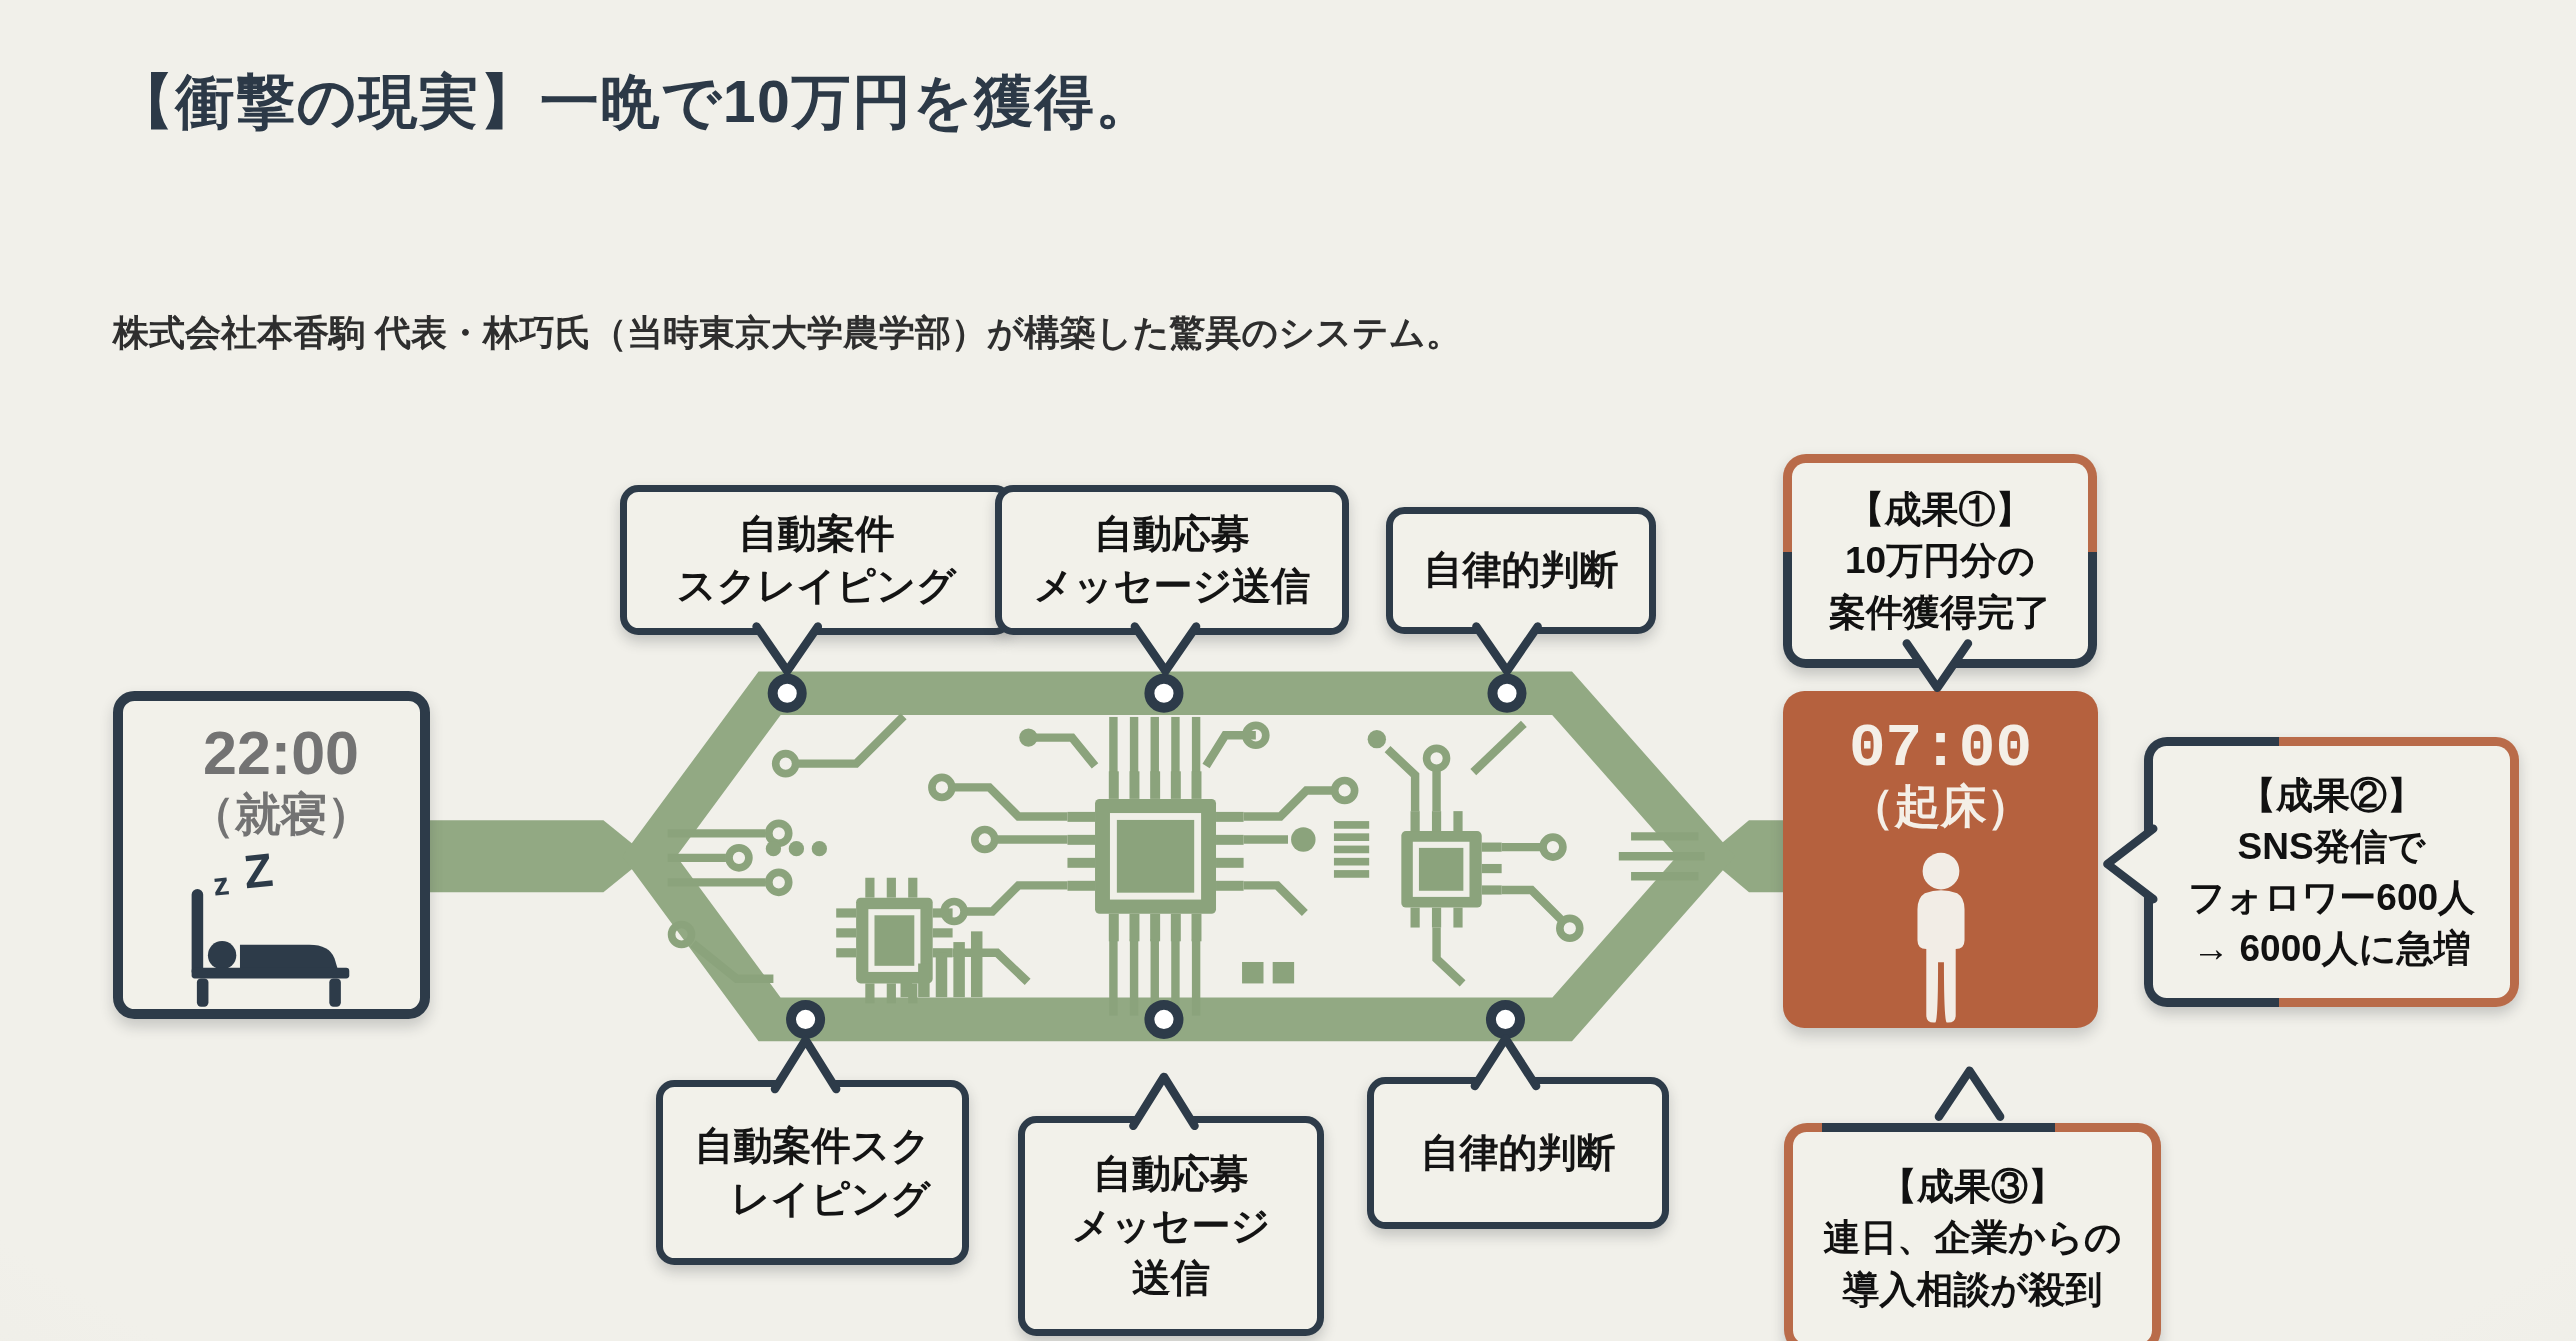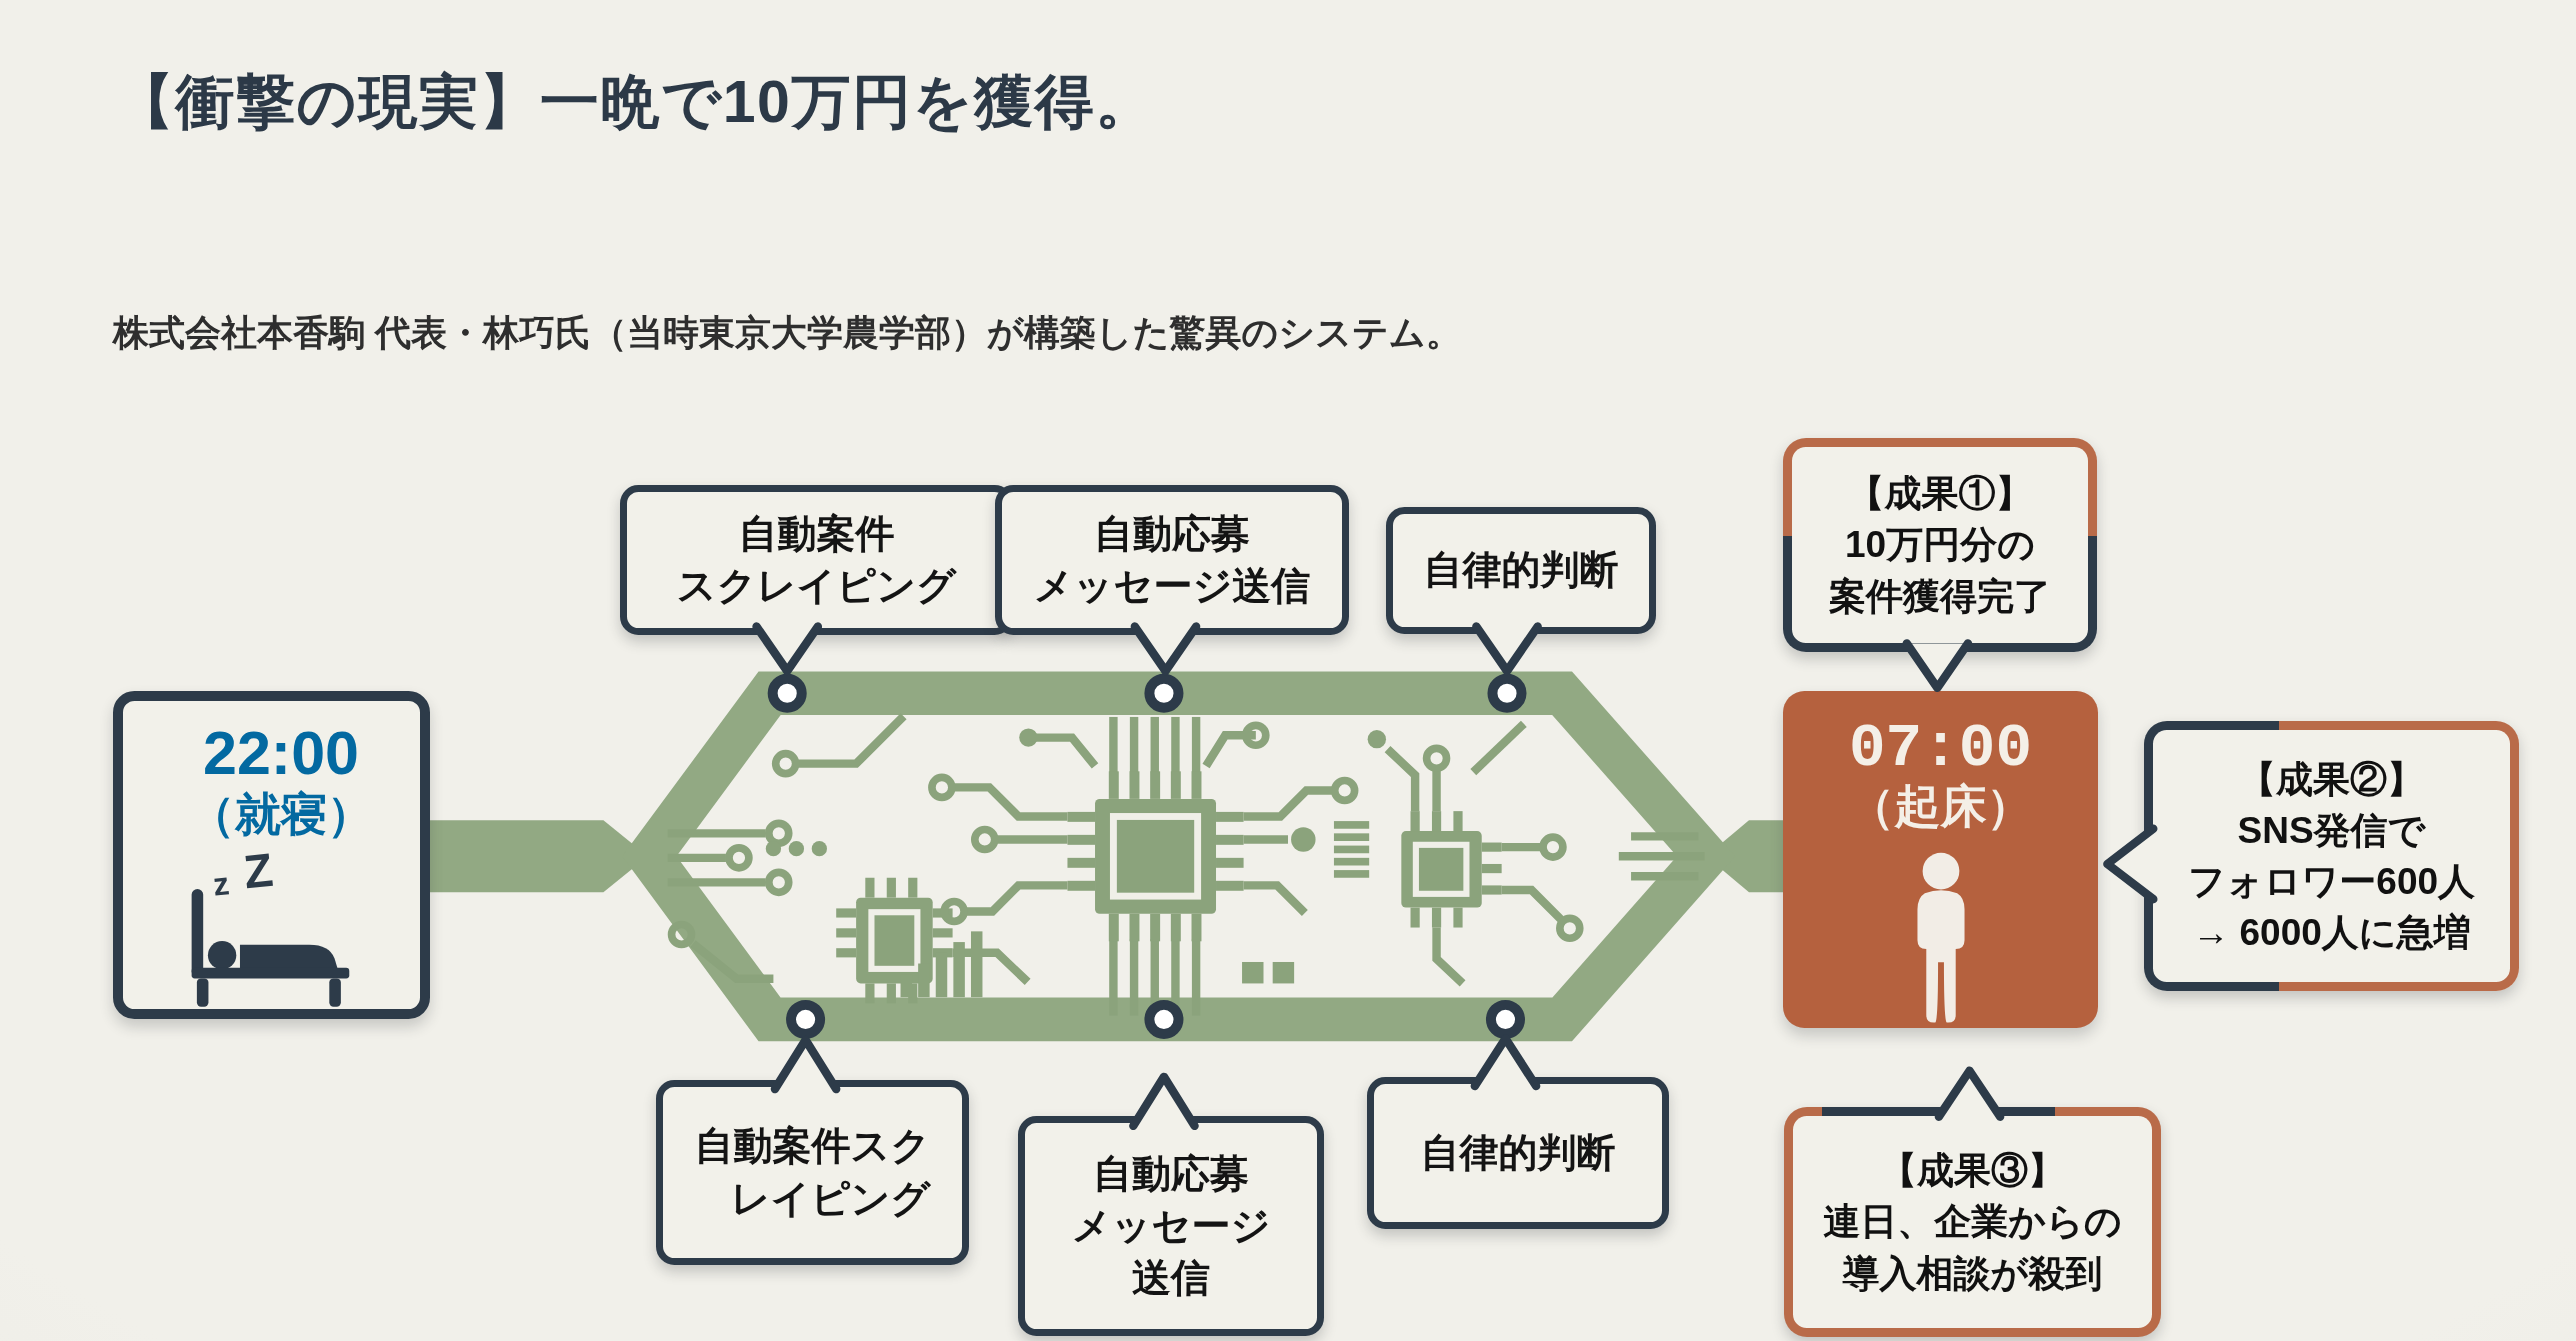--- a/index.html
+++ b/index.html
@@ -33,28 +33,28 @@
 
   
   .timebox{
     border-radius:21.4px;display:flex;flex-direction:column;align-items:center;
     text-align:center;box-shadow:0 7.7px 13.8px rgba(40,45,50,.2);
   }
   .startbox{background:#f2f1ea;border:10.7px solid #2d3b49;padding-top:20px;}
   .endbox{background:#b5613e;padding-top:26px;font-family:Liberation Mono, monospace;}
   .time-big{font-size:61px;font-weight:800;line-height:1.05;}
   .time-sub{font-size:46px;font-weight:800;line-height:1.3;}
-  .startbox .time-big,.startbox .time-sub{color:#0369a1;margin-left:19px;}
+  .startbox .time-big,.startbox .time-sub{color:#737373;margin-left:19px;}
   .endbox .time-big,.endbox .time-sub{color:#f4efe7;}
   .zzz{margin-top:4.6px;height:49px;color:#2d3b49;font-weight:800;width:100%;position:relative;}
   .zzz .z1{position:absolute;left:90px;top:17px;font-size:32px;transform:rotate(-6deg);}
   .zzz .z2{position:absolute;left:121px;top:-6.1px;font-size:47px;transform:rotate(-6deg);}
 
   
-  .result{border-radius:23px;padding:9px;box-shadow:0 6.9px 12.3px rgba(40,45,50,.22);}
+  .result{border-radius:23px;padding:9px;box-shadow:0 6.9px 12.3px rgba(40,45,50,.22);margin-top:16px;}
   .result-inner{
     background:#f2f1ea;border-radius:13.8px;width:100%;height:100%;
     display:flex;flex-direction:column;align-items:center;justify-content:center;
     text-align:center;font-weight:bold;color:#111;
   }
   .result-inner div{font-size:37px;line-height:1.38;white-space:nowrap;}
   .r1{background:linear-gradient(180deg,#b96b49 0%,#b96b49 46%,#2d3b49 46%,#2d3b49 100%);}
   .r2{background:linear-gradient(90deg,#2d3b49 0%,#2d3b49 36%,#b96b49 36%,#b96b49 100%);}
   .r3{
     background-color:#b96b49;

